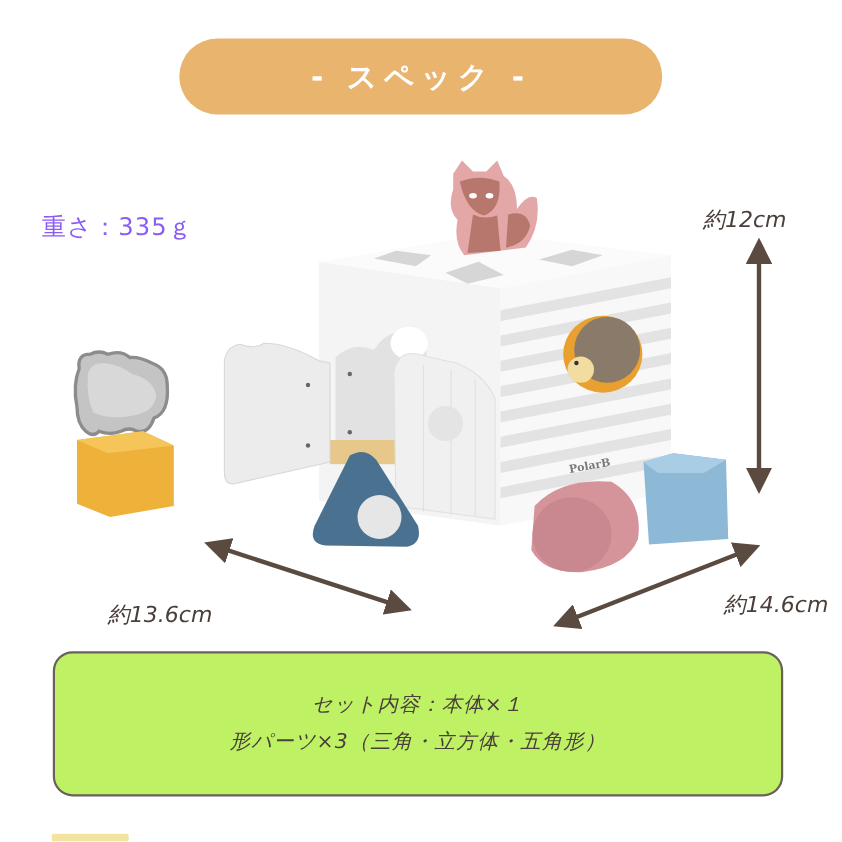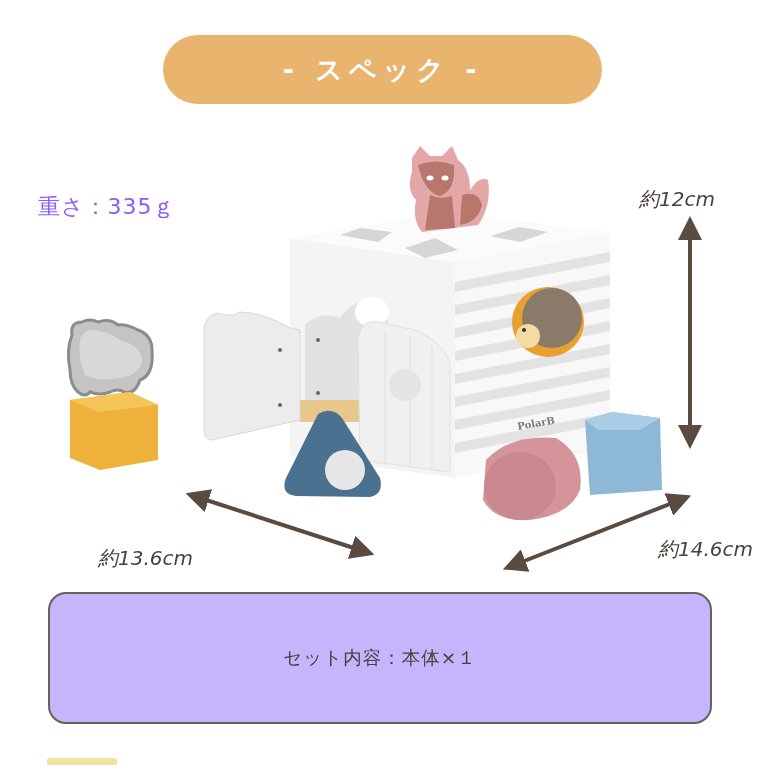--- a/index.html
+++ b/index.html
@@ -21,23 +21,24 @@
 
   .dim-label { position: absolute; font-size: 20px; color: #4a3f3a; font-style: italic; }
   .dim-height { left: 639px; top: 186px; }
   .dim-depth { left: 98px; top: 517px; margin-top: 28px; }
   .dim-width { left: 612px; top: 536px; margin-left: 46px; }
 
   .illustration { position: absolute; left: 0; top: 0; width: 765px; height: 600px; }
 
   .spec-box {
     position: absolute; left: 48px; top: 592px; width: 664px; height: 132px;
-    border: 2px solid #6a5f5a; border-radius: 18px; background: #c4b5fd;
+    border: 2px solid #6a5f5a; border-radius: 18px; background: #bef264;
     display: flex; flex-direction: column; align-items: center; justify-content: center;
     gap: 6px;
+    font-style: italic;
   }
   .spec-line { font-size: 18.5px; color: #4a3f3a; letter-spacing: 1px; line-height: 28px; }
 
   .bottom-strip {
     position: absolute; left: 47px; top: 758px; width: 70px; height: 7px;
     background: #f3e3a0; border-radius: 2px;
   }
 </style>
 </head>
 <body>
@@ -147,15 +148,16 @@
     <polygon points="585,420 612,412 660,418 640,430 598,430" fill="#a9cde4"></polygon>
   </g>
 </svg>
 
 <div class="dim-label dim-height">約12cm</div>
 <div class="dim-label dim-depth">約13.6cm</div>
 <div class="dim-label dim-width">約14.6cm</div>
 
 <div class="spec-box">
   <div class="spec-line">セット内容：本体×１</div>
+  <div class="spec-line">形パーツ×3（三角・立方体・五角形）</div>
 </div>
 
 <div class="bottom-strip"></div>
 
 </body></html>

